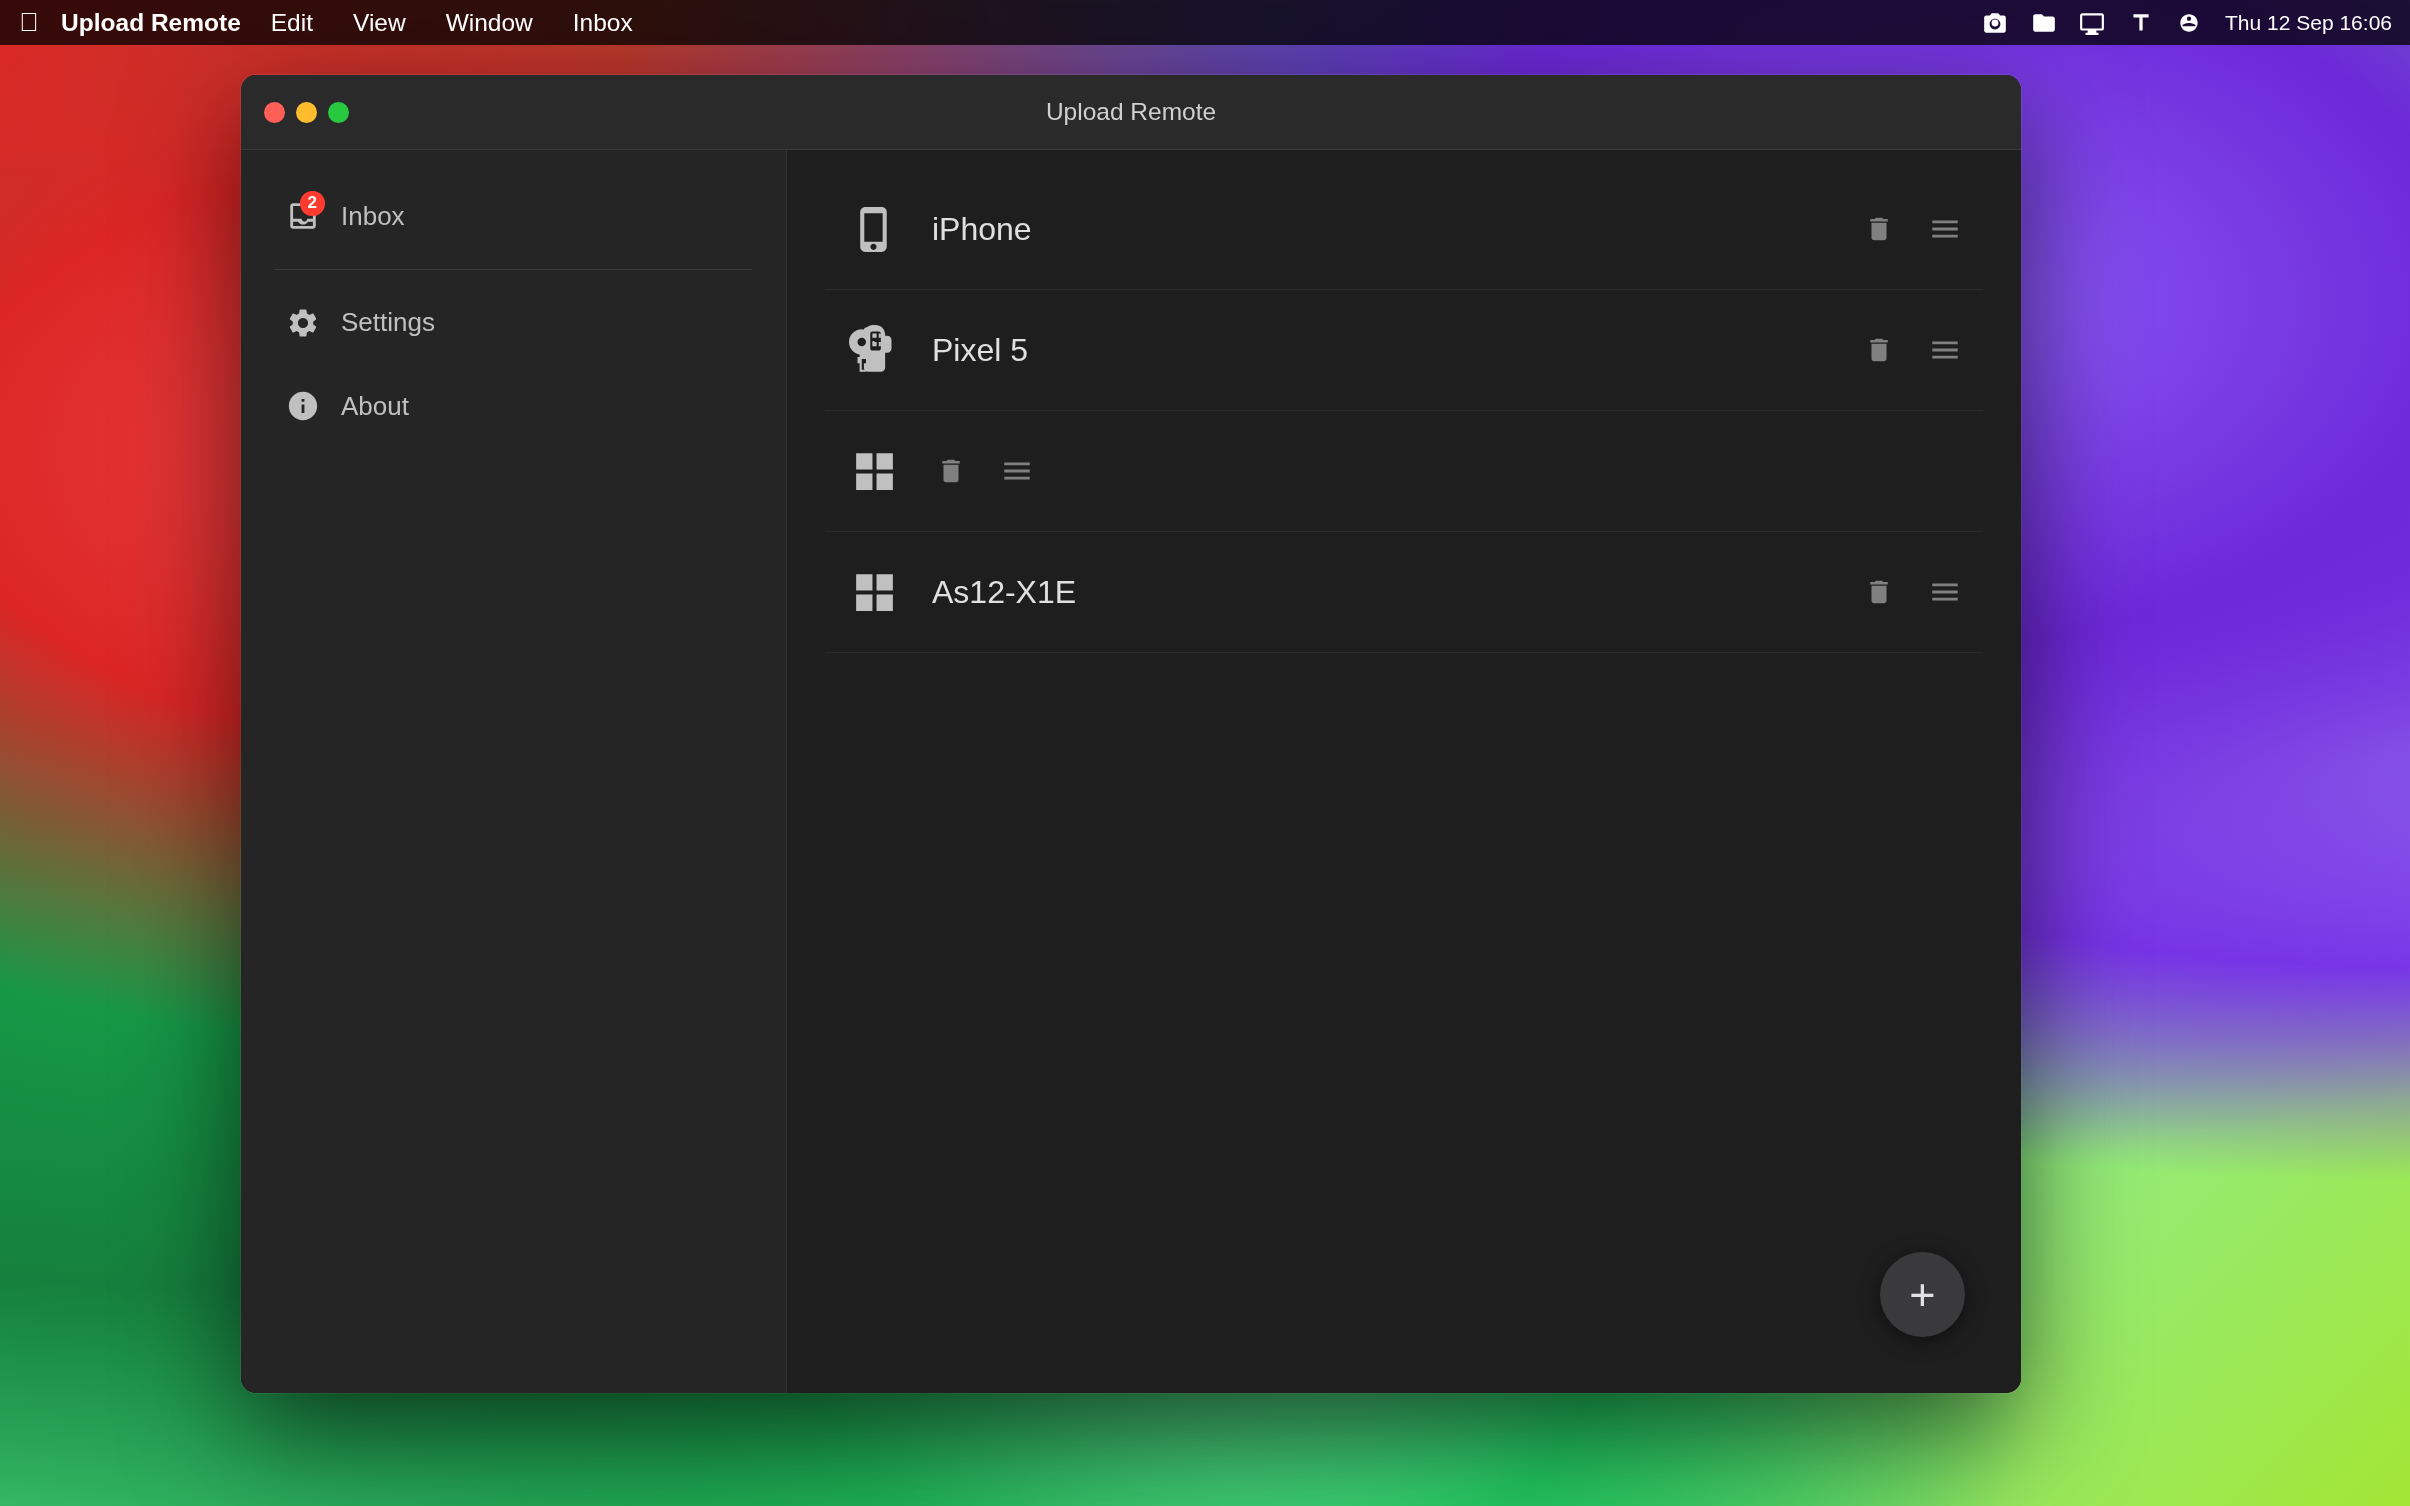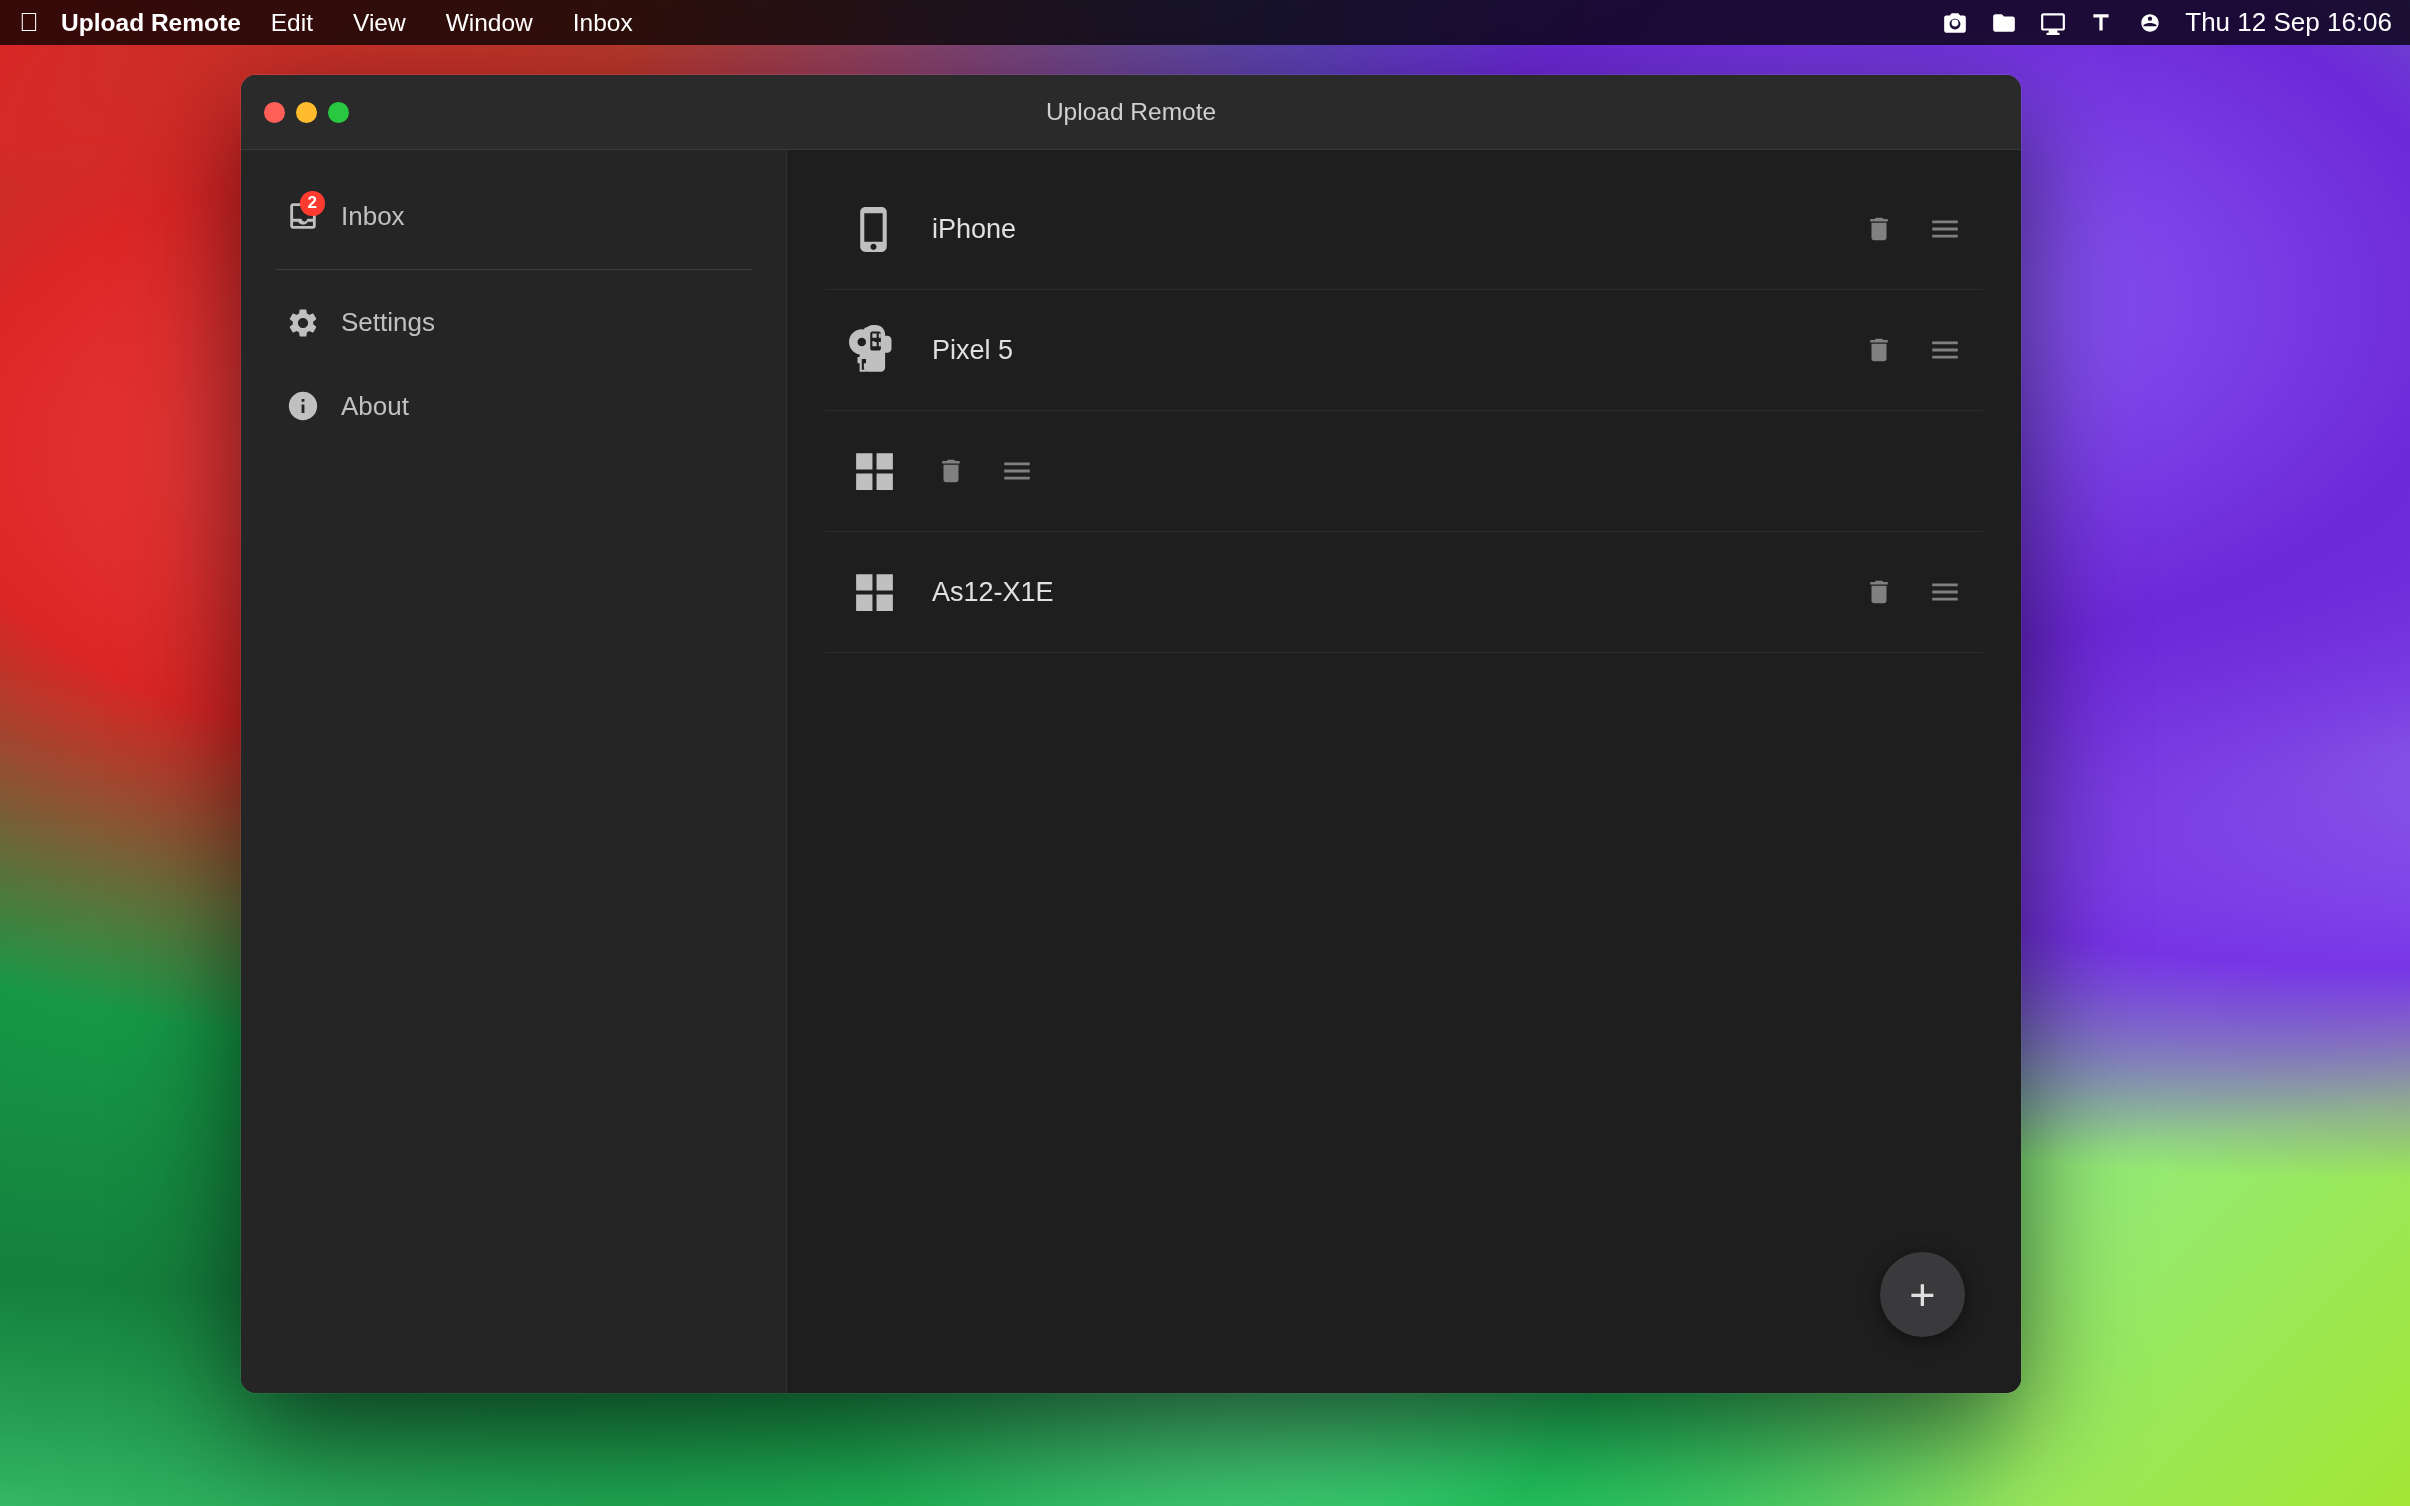--- a/index.html
+++ b/index.html
@@ -62,21 +62,21 @@
 
     .menubar-right {
       margin-left: auto;
       display: flex;
       align-items: center;
       gap: 22.6px;
       font-size: 22.6px;
     }
 
     .menubar-time {
-      font-size: 26px;
+      font-size: 21px;
       font-weight: 500;
       text-align: center;
     }
 
     
     .window {
       position: absolute;
       top: 75px;
       left: 241px;
       width: 1780px;
@@ -216,21 +216,21 @@
       align-items: center;
       justify-content: center;
       margin-right: 28px;
       flex-shrink: 0;
       color: #c0c0c0;
     }
 
     .device-name {
       flex: 1;
       color: #e0e0e0;
-      font-size: 27px;
+      font-size: 32px;
     }
 
     .device-actions {
       display: flex;
       gap: 28px;
       align-items: center;
     }
 
     .device-action-btn {
       width: 38px;

